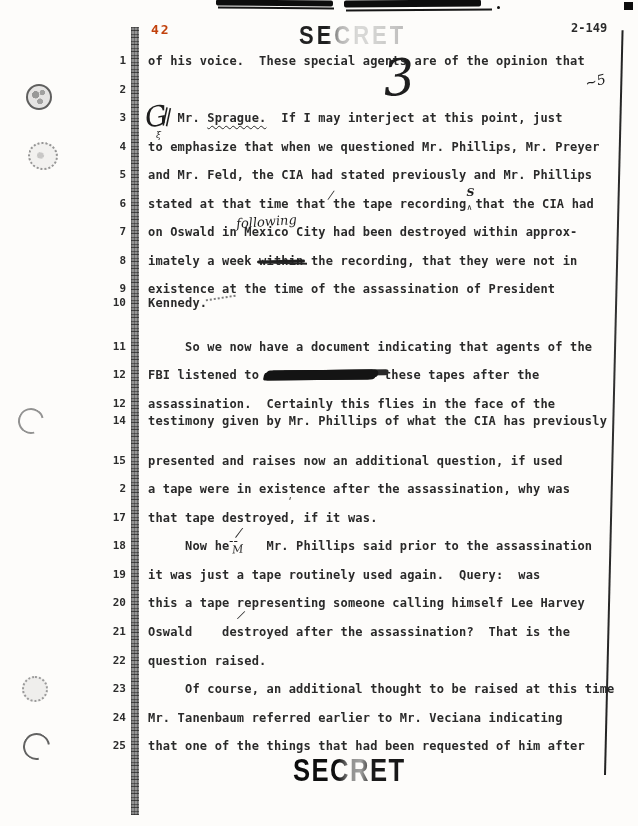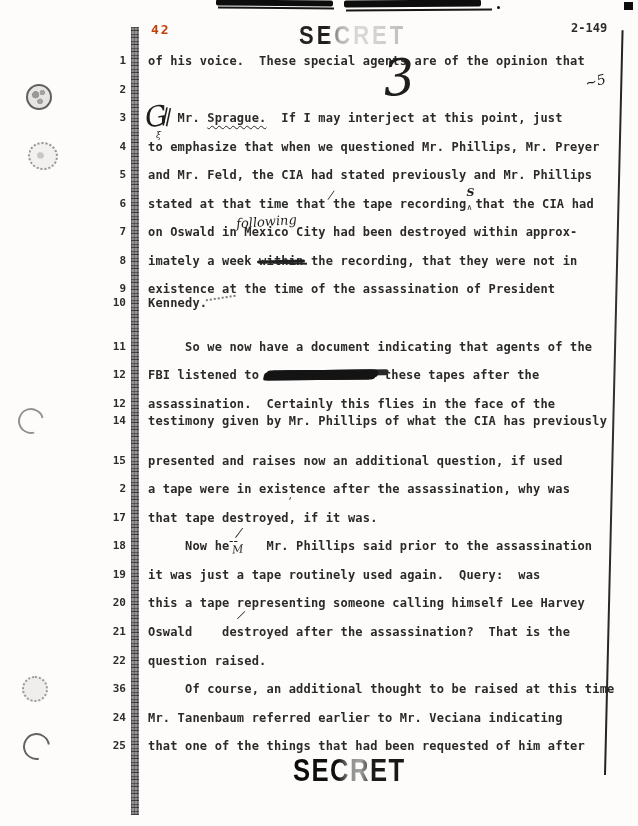--- a/index.html
+++ b/index.html
@@ -225,21 +225,21 @@
       </div>
       <div class="line" style="top: 625px;">
         <span class="lnum">21</span>
         <span class="ltext">Oswald    destroyed after the assassination?  That is the</span>
       </div>
       <div class="line" style="top: 653.55px;">
         <span class="lnum">22</span>
         <span class="ltext">question raised.</span>
       </div>
       <div class="line" style="top: 682.1px;">
-        <span class="lnum">36</span>
+        <span class="lnum">23</span>
         <span class="ltext">     Of course, an additional thought to be raised at this time</span>
       </div>
       <div class="line" style="top: 710.65px;">
         <span class="lnum">24</span>
         <span class="ltext">Mr. Tanenbaum referred earlier to Mr. Veciana indicating</span>
       </div>
       <div class="line" style="top: 739.2px;">
         <span class="lnum">25</span>
         <span class="ltext">that one of the things that had been requested of him after</span>
       </div>

